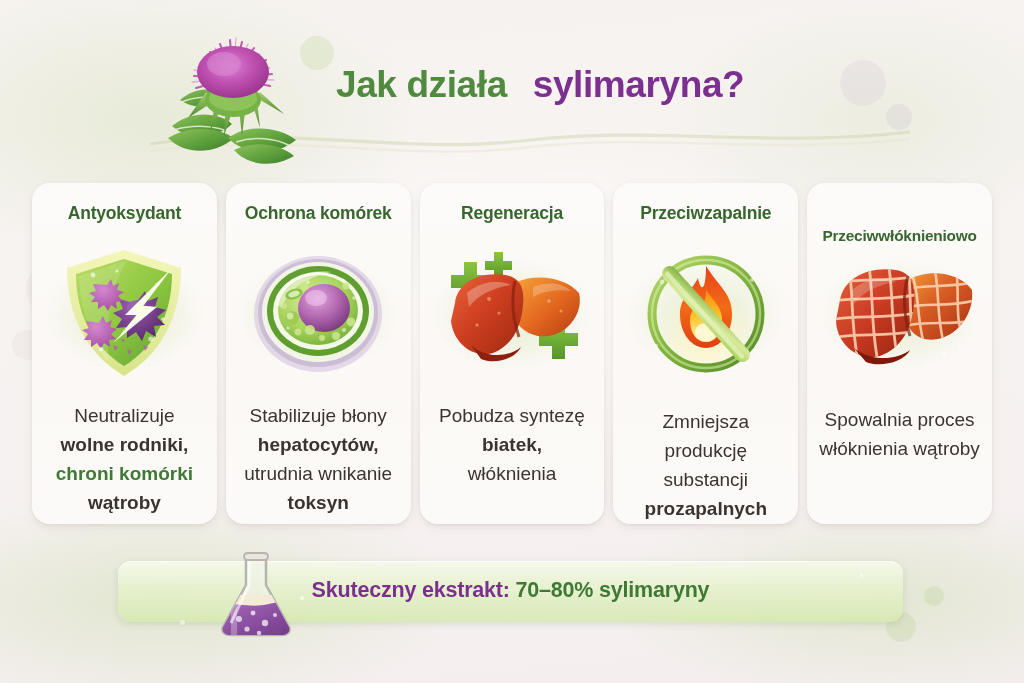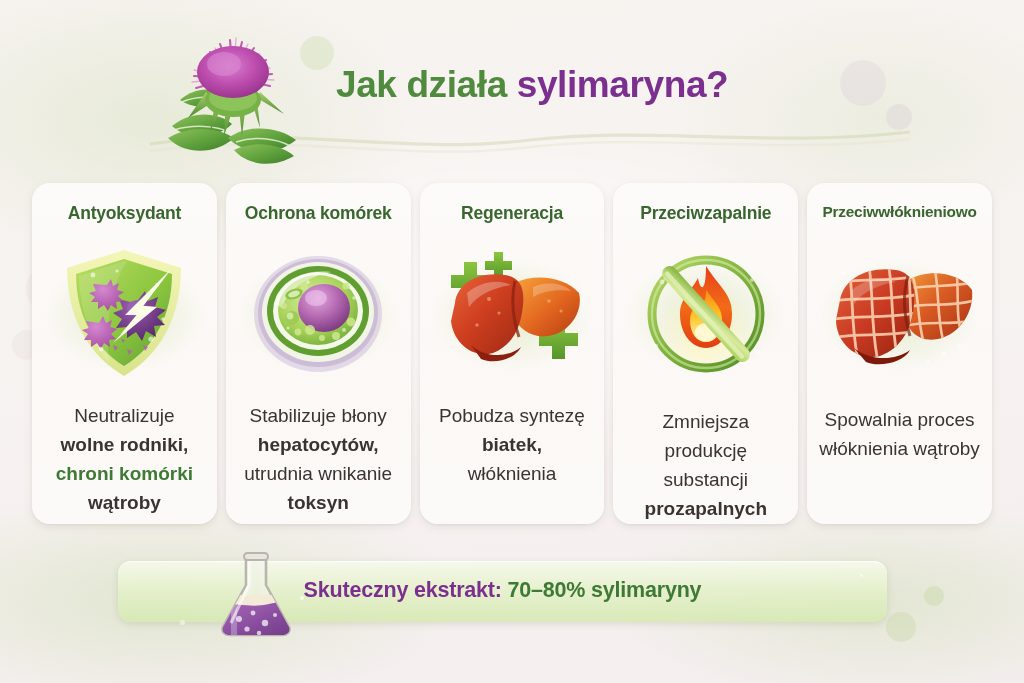--- a/index.html
+++ b/index.html
@@ -31,21 +31,21 @@
 
   
   #header{position:absolute;left:0;top:0;width:1024px;height:170px;}
   #thistle{position:absolute;left:160px;top:26px;width:145px;height:148px;}
   #title{
     position:absolute;left:300px;top:64px;width:560px;height:52px;
     font-size:37px;font-weight:bold;letter-spacing:-.4px;
     white-space:nowrap;
   }
   #title .g{color:#4f8a3e;margin-left:36px;}
-  #title .p{color:#7b2f8e;}
+  #title .p{color:#7b2f8e;margin-left:16px;}
 
   
   #cards{
     position:absolute;left:32px;top:183px;width:960px;height:341px;
     display:flex;gap:9px;
   }
   .card{
     flex:1 1 0;position:relative;border-radius:18px;overflow:hidden;
     background:linear-gradient(180deg,#fdfbf9 0%,#fbf8f5 45%,#fcfaf8 100%);
     box-shadow:0 3px 9px rgba(120,105,95,.13), 0 1px 2px rgba(120,105,95,.09);
@@ -53,41 +53,42 @@
   .card .glow{
     position:absolute;left:0;right:0;top:48px;height:160px;
     background:radial-gradient(ellipse 110px 78px at 50% 52%, rgba(175,210,110,.30), rgba(175,210,110,0) 72%);
     pointer-events:none;
   }
   .card-title{
     position:absolute;left:0;right:0;top:20px;text-align:center;
     font-size:17.5px;font-weight:bold;color:#38662f;letter-spacing:-.2px;
     white-space:nowrap;
   }
-  .card:nth-child(5) .card-title{font-size:15.4px;}
+  .card:nth-child(5) .card-title{font-size:15.4px;margin-top:24px;}
   .icon-wrap{
     position:absolute;left:0;right:0;top:52px;height:155px;
     display:flex;align-items:center;justify-content:center;
   }
   .card-body{
     position:absolute;left:8px;right:8px;top:218px;
     text-align:center;font-size:19px;line-height:1.53;color:#3a3431;
   }
   .card-body .b{font-weight:bold;}
   .card-body .gb{font-weight:bold;color:#3f7a34;}
 
   
   #banner{
     position:absolute;left:118px;top:561px;width:769px;height:61px;
     border-radius:13px;
     background:linear-gradient(180deg,
       rgba(246,249,236,.95) 0%,
       rgba(230,241,205,.92) 45%,
       rgba(214,233,178,.90) 100%);
     box-shadow:0 2px 7px rgba(120,130,95,.20), inset 0 1px 0 rgba(255,255,255,.75);
+    padding-left:16px;
   }
   #banner-text{
     position:absolute;left:0;right:0;top:17px;text-align:center;
     font-size:21.5px;font-weight:bold;letter-spacing:-.2px;white-space:nowrap;
   }
   #banner-text .p{color:#7b2f8e;}
   #banner-text .g{color:#3f7a34;}
   #flask{position:absolute;left:213px;top:547px;width:86px;height:92px;}
 
   .sparkle{position:absolute;border-radius:50%;background:#fff;pointer-events:none;}

